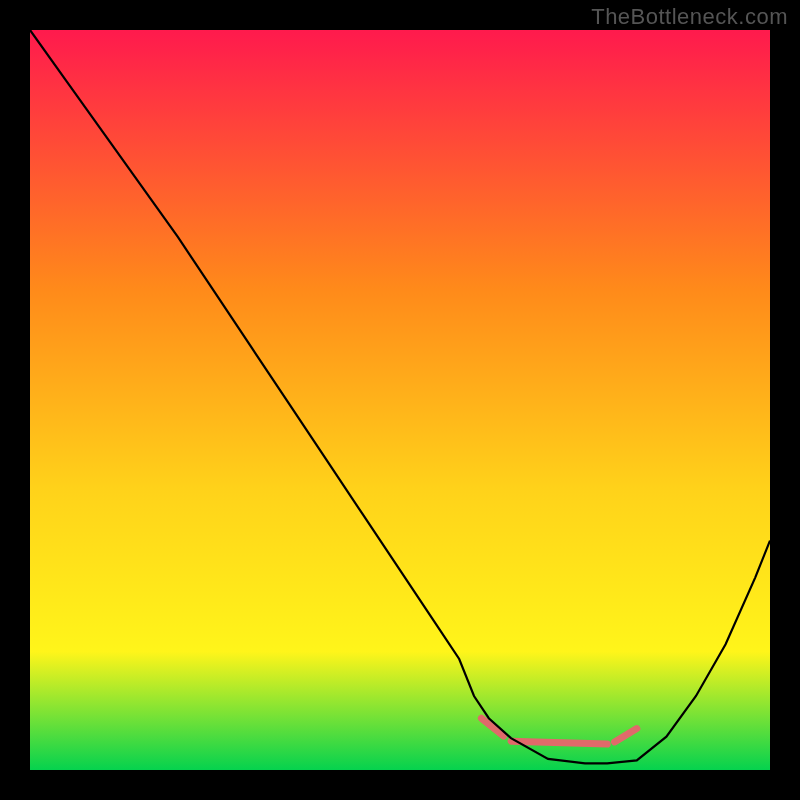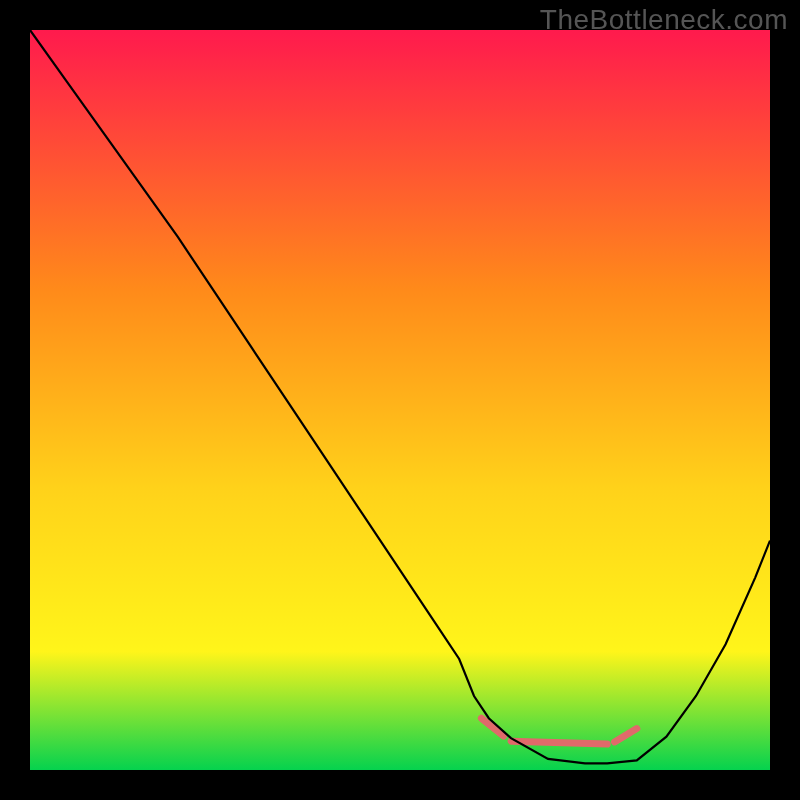--- a/index.html
+++ b/index.html
@@ -15,21 +15,21 @@
     position: relative;
     width: 800px;
     height: 800px;
     background: #000;
   }
   .watermark {
     position: absolute;
     top: 4px;
     right: 12px;
     color: #555;
-    font-size: 28px;
+    font-size: 22px;
     letter-spacing: 0.5px;
     z-index: 5;
     user-select: none;
   }
   .plot-area {
     position: absolute;
     left: 30px;
     top: 30px;
     width: 740px;
     height: 740px;

